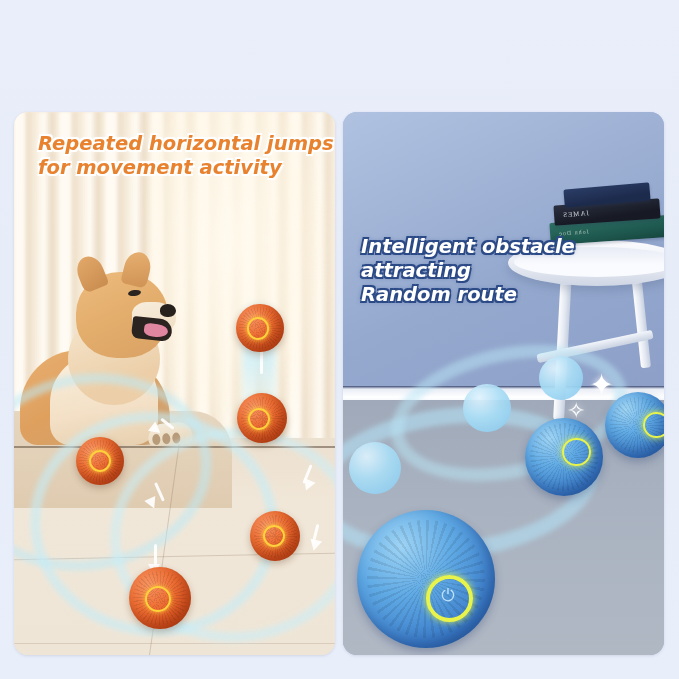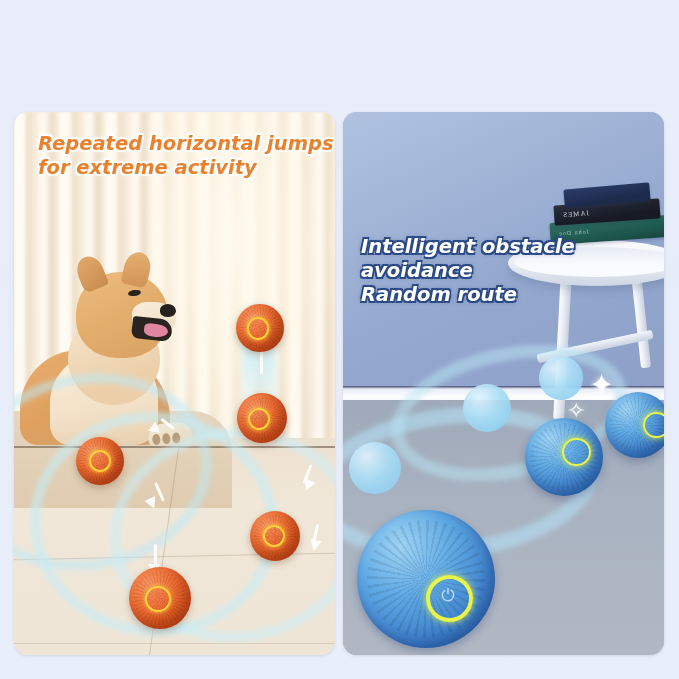--- a/index.html
+++ b/index.html
@@ -398,21 +398,21 @@
         <div class="tread"></div>
         <div class="ring" style="left:26%; top:28%; width:44%; height:44%;"></div>
       </div>
 
       <div class="ball ball-orange" style="left:115px; top:455px; width:62px; height:62px;">
         <div class="tread"></div>
         <div class="ring" style="left:26%; top:30%; width:42%; height:42%;"></div>
       </div>
 
       <div class="cap cap-left">Repeated horizontal jumps
-for extreme activity</div>
+for movement activity</div>
     </div>
 
     <div class="panel panel-right">
 
       <div class="wall-r"></div>
       <div class="baseboard"></div>
       <div class="floor-r"></div>
 
       <div class="table-leg leg-a"></div>
       <div class="table-leg leg-b"></div>
@@ -447,19 +447,19 @@
         <div class="tread"></div>
         <div class="ring ring-blue" style="left:48%; top:26%; width:36%; height:36%;"></div>
       </div>
 
       <div class="ball ball-blue" style="left:14px; top:398px; width:138px; height:138px;">
         <div class="tread"></div>
         <div class="ring ring-blue" style="left:50%; top:47%; width:34%; height:34%; border-width:4px;"></div>
         <div class="pwr" style="left:61%; top:56%; font-size:17px;">⏻</div>
       </div>
 
-      <div class="cap cap-right">Intelligent obstacle avoidance
+      <div class="cap cap-right">Intelligent obstacle attracting
 Random route</div>
     </div>
   </div>
 
 
 </div>
 
 </body></html>

